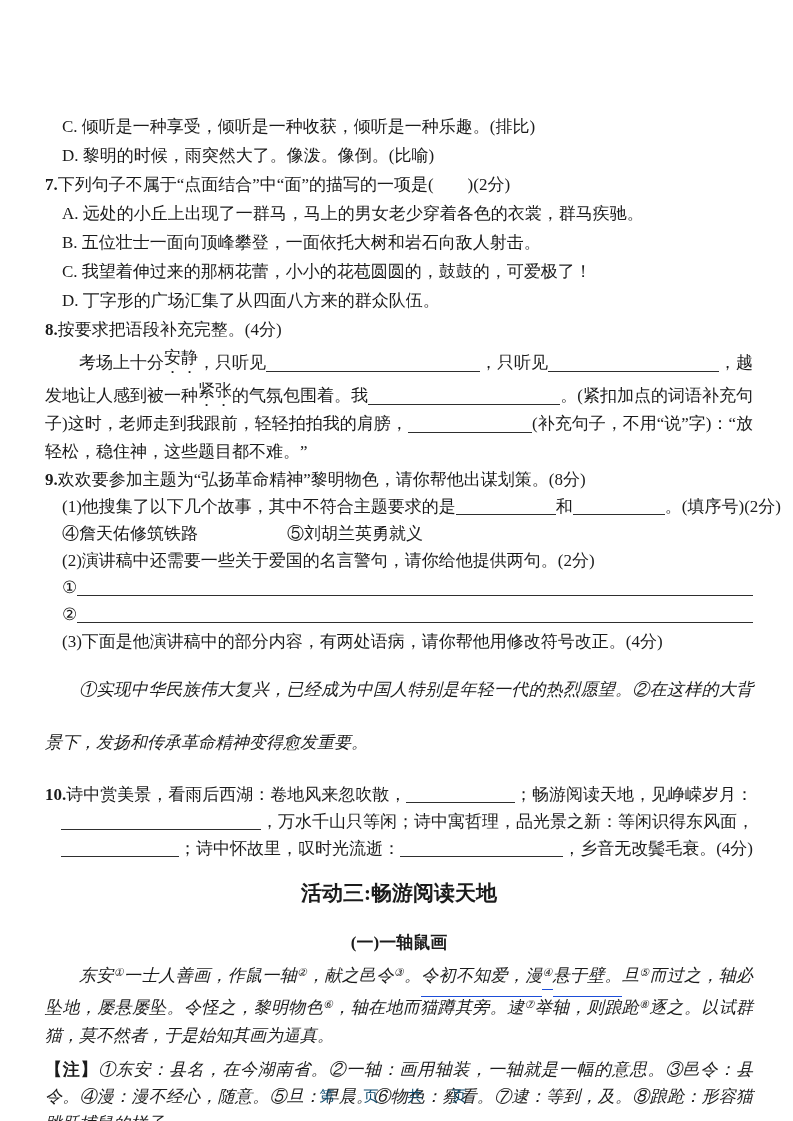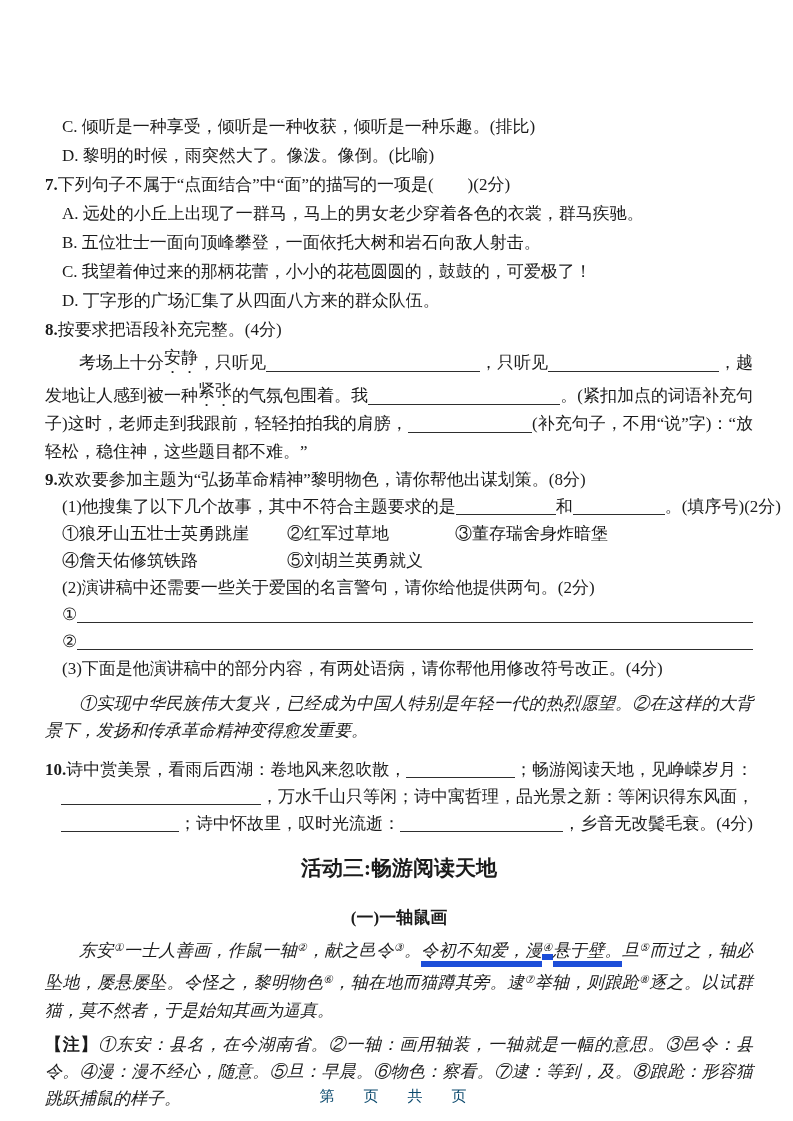--- a/index.html
+++ b/index.html
@@ -21,27 +21,27 @@
   
   .blank{flex:0 0 auto;height:1px;border-bottom:1.2px solid #2e2e2e;align-self:flex-end;margin-bottom:5px;}
   
   .cols{display:flex;line-height:27px;}
   .col{flex:0 0 auto;white-space:pre;}
   .col:nth-child(1){width:225px;}
   .col:nth-child(2){width:168px;}
   
   .para{text-align:justify;}
   .kai{font-style:italic;}
-  .speech{line-height:27px;text-indent:34px;}
+  .speech{line-height:53px;text-indent:34px;}
   .passage{line-height:28px;text-indent:34px;}
   .notes{line-height:27px;}
   
   .s-b{font-weight:700;font-style:normal;}
   .s-sup{font-size:11px;vertical-align:5px;}
-  .s-u{border-bottom:6px solid #1d4ed8;padding-bottom:1px;}
+  .s-u{border-bottom:1px solid #1d4ed8;padding-bottom:11px;}
   .s-dot{-webkit-text-emphasis:filled dot;-webkit-text-emphasis-position:under right;
          text-emphasis:filled dot;text-emphasis-position:under right;}
   
   .heading{text-align:center;}
   .h-main{font-size:21px;font-weight:700;line-height:34px;}
   .h-sub{font-size:17px;font-weight:700;line-height:26px;}
   .footer{position:absolute;top:1087px;left:0;width:100%;text-align:center;
           font-size:15px;letter-spacing:7px;color:#0c4a6e;}
 </style>
 </head>
@@ -104,25 +104,20 @@
         <span class="tx">欢欢要参加主题为“弘扬革命精神”黎明物色，请你帮他出谋划策。(8分)</span>
       </div>
       <div class="line lh27 ind1">
         <span class="tx">(1)他搜集了以下几个故事，其中不符合主题要求的是</span>
         <span class="blank" style="width: 100px;"></span>
         <span class="tx">和</span>
         <span class="blank" style="width: 92px;"></span>
         <span class="tx">。(填序号)(2分)</span>
       </div>
       <div class="cols ind1">
-        <span class="col">①狼牙山五壮士英勇跳崖</span>
-        <span class="col">②红军过草地</span>
-        <span class="col">③董存瑞舍身炸暗堡</span>
-      </div>
-      <div class="cols ind1">
         <span class="col">④詹天佑修筑铁路</span>
         <span class="col">⑤刘胡兰英勇就义</span>
       </div>
       <div class="line lh27 ind1">
         <span class="tx">(2)演讲稿中还需要一些关于爱国的名言警句，请你给他提供两句。(2分)</span>
       </div>
       <div class="line lh27 ind1">
         <span class="tx">①</span>
         <span class="blank" style="flex-grow: 1; flex-basis: 0px;"></span>
       </div>

